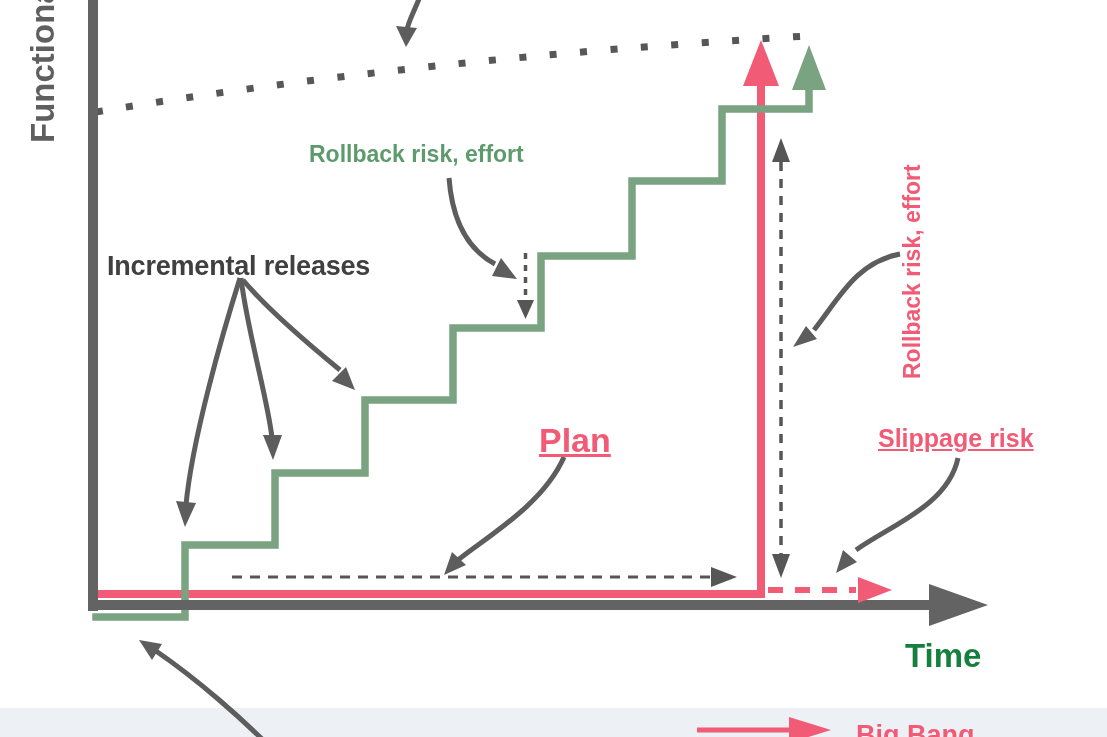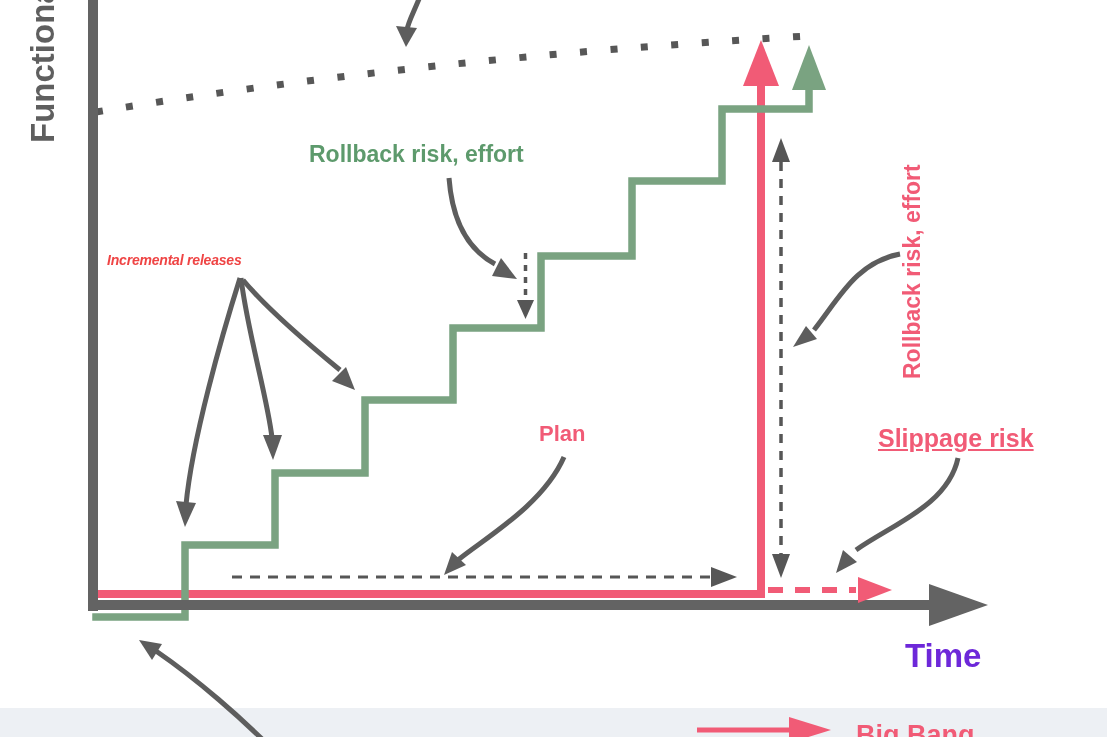--- a/index.html
+++ b/index.html
@@ -2,24 +2,24 @@
 <html><head>
 <meta charset="utf-8">
 <style>
   html,body{margin:0;padding:0;background:#ffffff;}
   #stage{
     position:relative;width:1107px;height:737px;overflow:hidden;background:#ffffff;
     font-family:"Liberation Sans", sans-serif;
   }
   #vec{position:absolute;left:0;top:0;}
   .lbl{position:absolute;white-space:nowrap;font-weight:bold;line-height:1;}
-  .lbl-black{color:#ef4444;font-size:14px;letter-spacing:-0.2px;font-style:italic;}
+  .lbl-black{color:#404040;font-size:27px;letter-spacing:-0.2px;}
   .lbl-green{color:#5d9a6c;font-size:23px;}
   .lbl-pink{color:#f15b76;font-size:25px;}
-  .lbl-gray{color:#6d28d9;}
+  .lbl-gray{color:#15803d;}
   .rot{transform:rotate(-90deg);transform-origin:0 0;}
 </style>
 </head>
 <body>
 
 <div id="stage">
 
   <svg id="vec" width="1107" height="737" viewBox="0 0 1107 737">
 
     <rect x="0" y="708" width="1107" height="29" fill="#edf0f4"></rect>
@@ -106,21 +106,21 @@
       <polygon points="789,717 789,743 831,730" fill="#f15b76"></polygon>
     </g>
   </svg>
 
   <div class="lbl rot lbl-gray" style="left:26px;top:143px;font-size:33px;color:#5f5f5f;">Functionality</div>
 
   <div class="lbl lbl-black" style="left:107px;top:253px;">Incremental releases</div>
 
   <div class="lbl lbl-green" style="left:309px;top:143px;">Rollback risk, effort</div>
 
-  <div class="lbl lbl-pink" style="left:539px;top:423px;font-size:22px;">Plan</div>
+  <div class="lbl lbl-pink" style="left:539px;top:423px;font-size:34px;text-decoration:underline;">Plan</div>
 
   <div class="lbl rot lbl-pink" style="left:901px;top:379px;font-size:23px;">Rollback risk, effort</div>
 
   <div class="lbl lbl-pink" style="left:878px;top:426px;text-decoration:underline;">Slippage risk</div>
 
   <div class="lbl lbl-gray" style="left:905px;top:639px;font-size:33px;">Time</div>
 
   <div class="lbl lbl-pink" style="left:856px;top:722px;font-size:27px;">Big Bang</div>
 </div>
 

